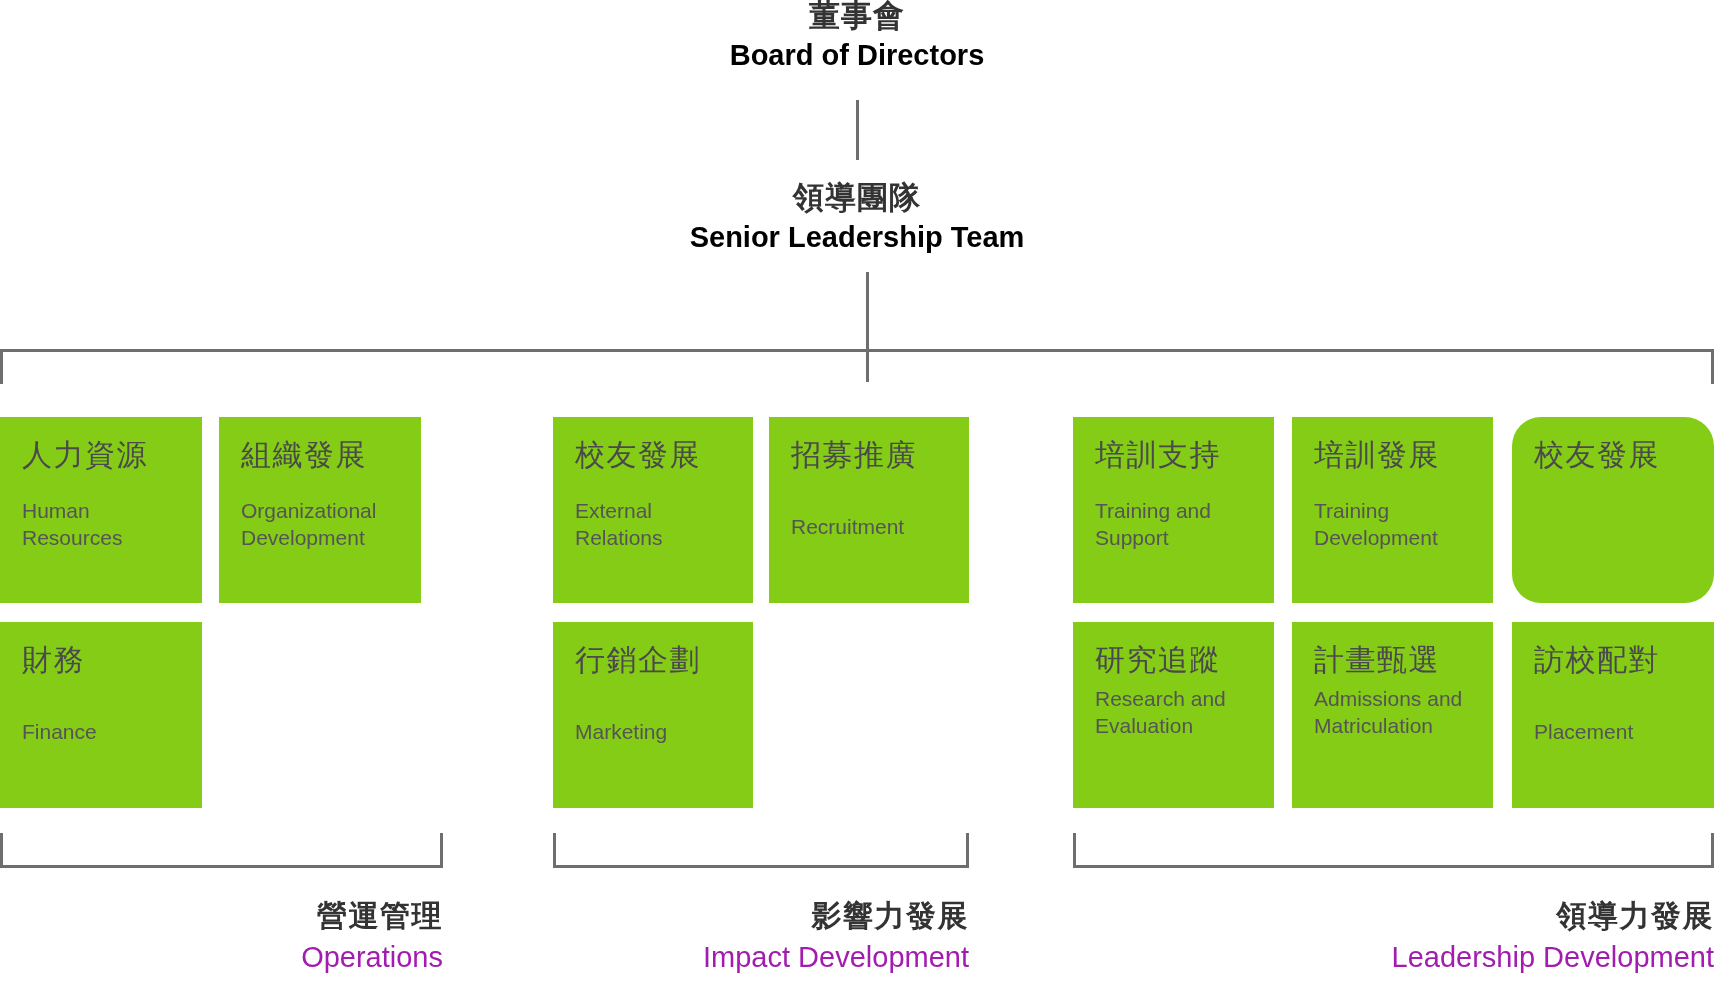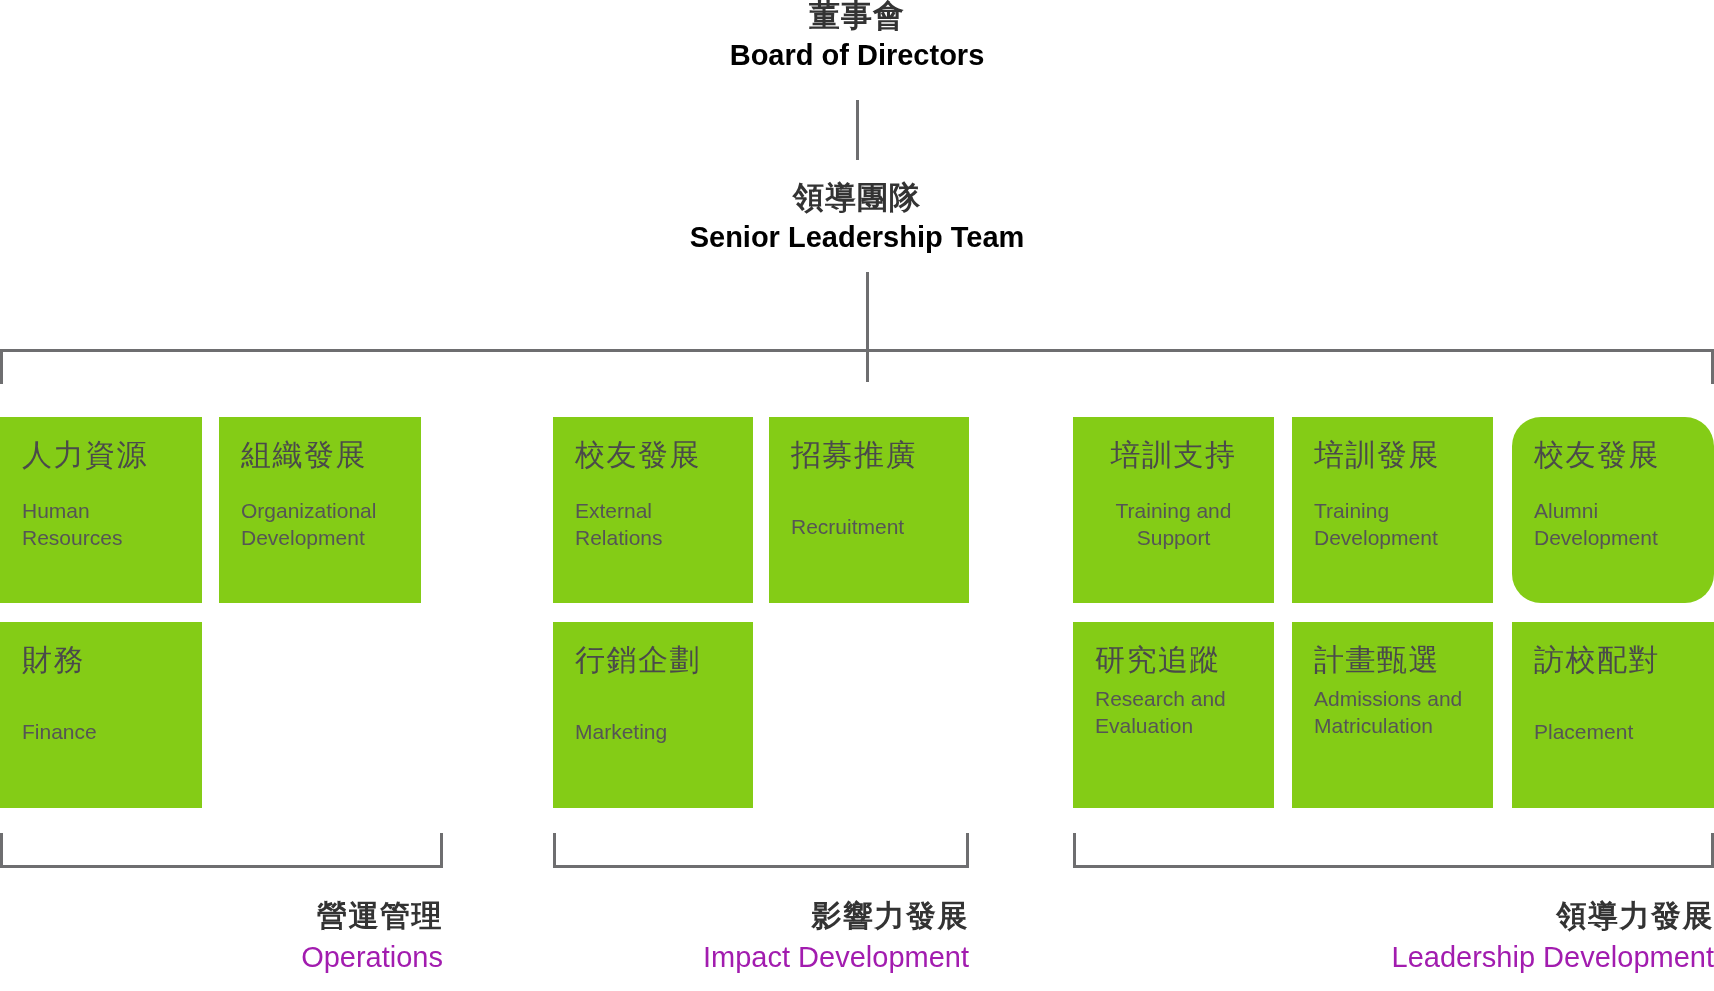--- a/index.html
+++ b/index.html
@@ -163,33 +163,32 @@
 
   <div class="line v-line" style="left:553px; top:833px; height:35px;"></div>
   <div class="line h-line" style="left:553px; top:865px; width:416px;"></div>
   <div class="line v-line" style="left:966px; top:833px; height:35px;"></div>
 
   <div class="group-label" style="left:553px; width:416px;">
     <div class="group-zh">影響力發展</div>
     <div class="group-en">Impact Development</div>
   </div>
 
-  <div class="dept-box" style="left:1073px; top:417px; width:201px; height:186px;text-align:center;">
+  <div class="dept-box" style="left:1073px; top:417px; width:201px; height:186px;">
     <div class="dept-zh">培訓支持</div>
     <div class="dept-en gap-2">Training and Support</div>
   </div>
 
   <div class="dept-box" style="left:1292px; top:417px; width:201px; height:186px;">
     <div class="dept-zh">培訓發展</div>
     <div class="dept-en gap-2">Training Development</div>
   </div>
 
   <div class="dept-box" style="left:1512px; top:417px; width:202px; height:186px;border-radius:29px;">
     <div class="dept-zh">校友發展</div>
-    <div class="dept-en gap-2">Alumni Development</div>
   </div>
 
   <div class="dept-box" style="left:1073px; top:622px; width:201px; height:186px;">
     <div class="dept-zh">研究追蹤</div>
     <div class="dept-en gap-3">Research and Evaluation</div>
   </div>
 
   <div class="dept-box" style="left:1292px; top:622px; width:201px; height:186px;">
     <div class="dept-zh">計畫甄選</div>
     <div class="dept-en gap-3">Admissions and Matriculation</div>

